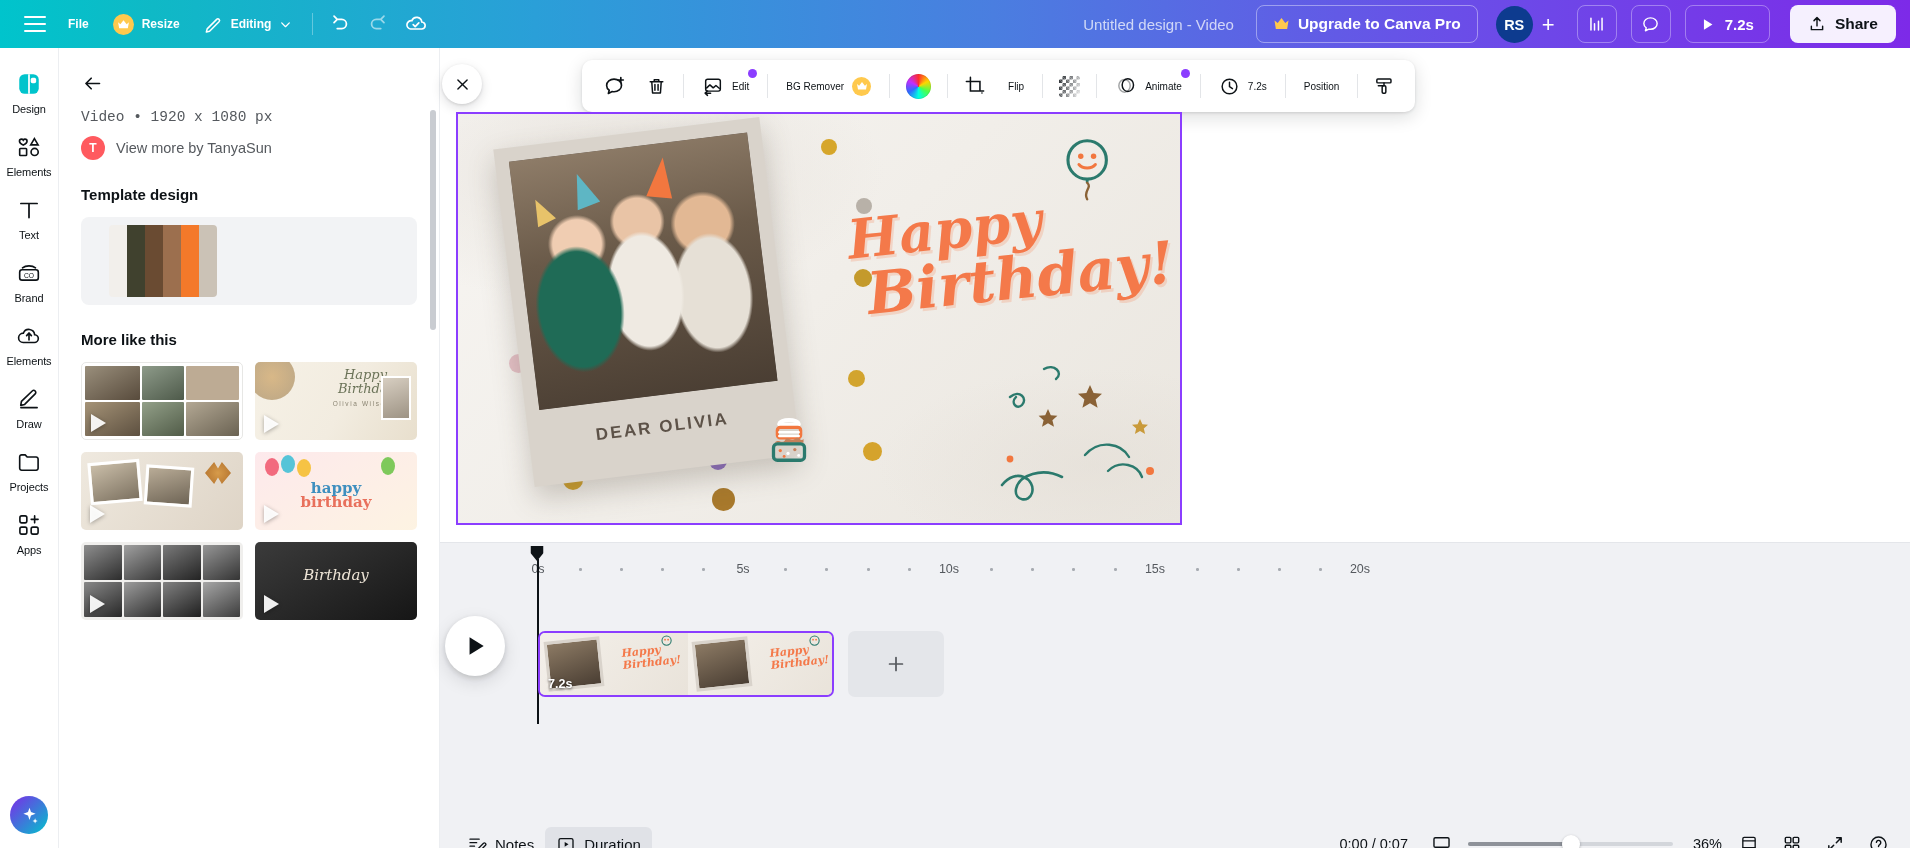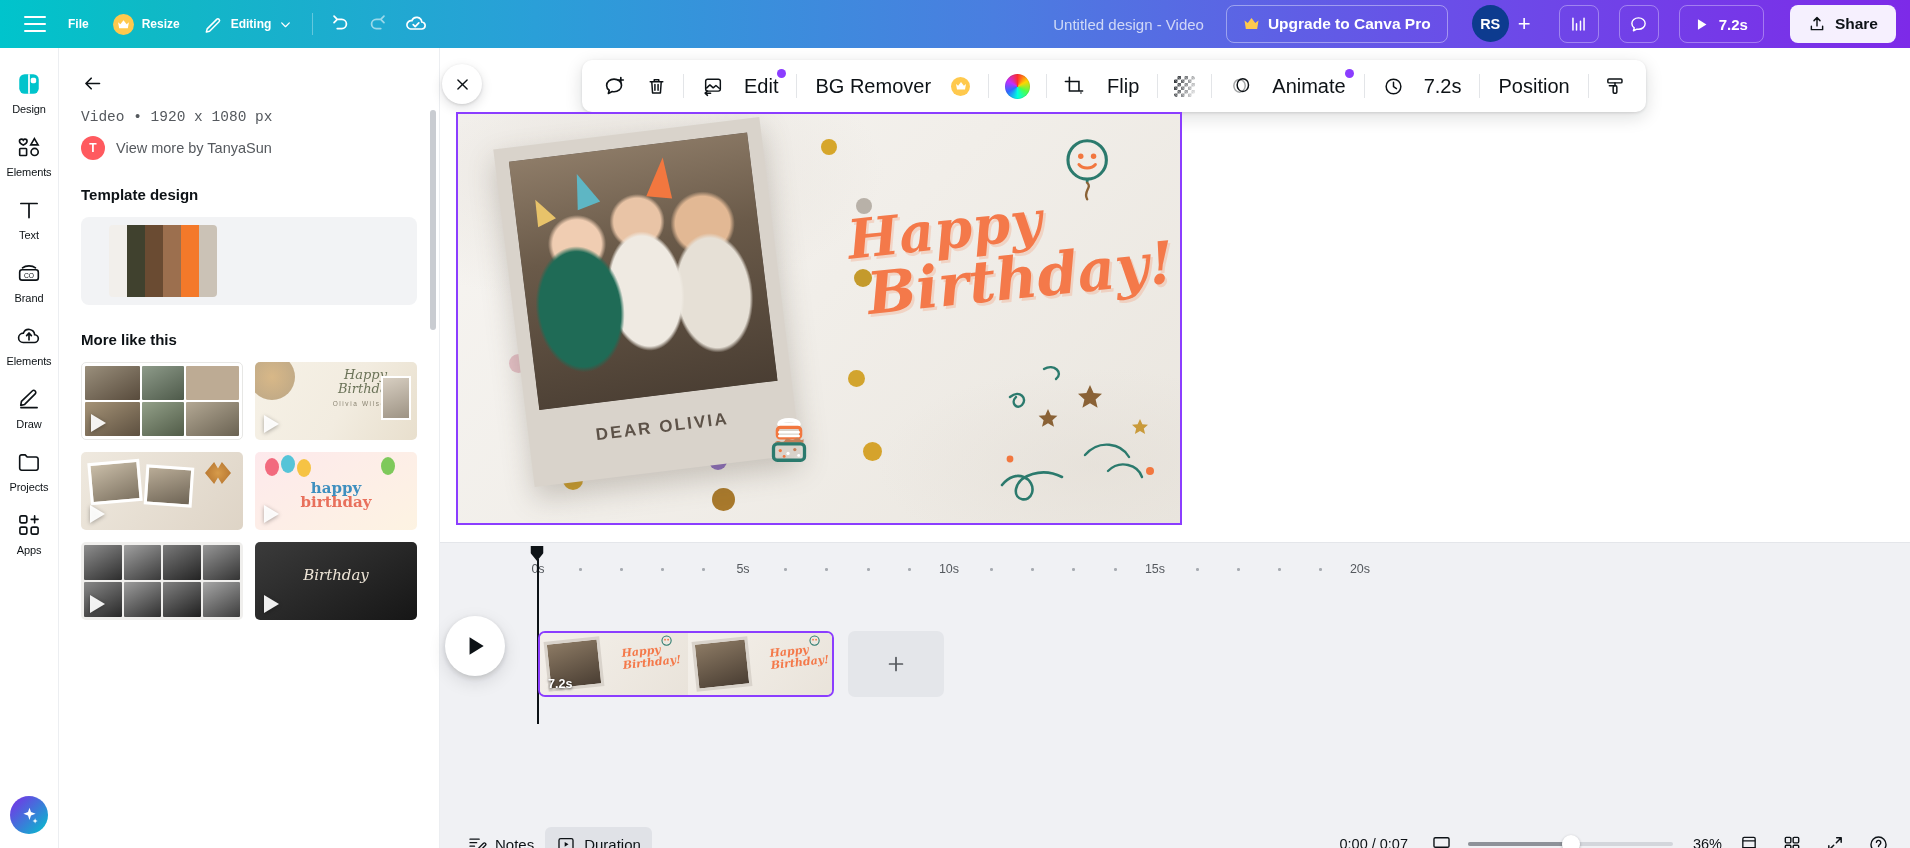--- a/index.html
+++ b/index.html
@@ -41,21 +41,21 @@
     display: flex; align-items: center; justify-content: center; cursor: pointer;
   }
   .icon-btn.dim svg { opacity: .55; }
 
   .tb-mid { margin-left: auto; display: flex; align-items: center; }
   .doc-title {
     font-size: 15px; color: rgba(255,255,255,.72); padding: 0 14px;
     height: 34px; display: flex; align-items: center; border-radius: 6px; cursor: text;
     white-space: nowrap;
   }
-  .tb-right { display: flex; align-items: flex-start; gap: 20px; padding-right: 14px; margin-left: 8px; }
+  .tb-right { display: flex; align-items: flex-end; gap: 14px; padding-right: 14px; margin-left: 8px; }
   .upgrade-btn {
     display: flex; align-items: center; gap: 8px; height: 38px; padding: 0 16px;
     border: 1px solid rgba(255,255,255,.4); border-radius: 8px;
     font-size: 15.5px; font-weight: 700; color: #fff; cursor: pointer; white-space: nowrap;
   }
   .avatar-group { display: flex; align-items: center; margin: 0 4px; }
   .avatar {
     width: 37px; height: 37px; border-radius: 50%;
     background: #0d3b8f; color: #fff; font-size: 14.5px; font-weight: 700;
     display: flex; align-items: center; justify-content: center; cursor: pointer;
@@ -168,22 +168,22 @@
   }
 
   
   .float-bar {
     position: absolute; left: 142px; top: 12px; height: 52px;
     background: #fff; border-radius: 10px;
     box-shadow: 0 1px 3px rgba(13,18,22,.12), 0 5px 18px rgba(13,18,22,.14);
     display: flex; align-items: center; padding: 0 12px; gap: 2px;
   }
   .fb-btn {
-    display: flex; align-items: center; gap: 20px; height: 38px; padding: 0 11px;
-    border-radius: 7px; cursor: pointer; font-size: 20px; color: #0d1216;
+    display: flex; align-items: center; gap: 8px; height: 38px; padding: 0 11px;
+    border-radius: 7px; cursor: pointer; font-size: 10px; color: #0d1216;
     position: relative; white-space: nowrap;
   }
   .fb-sep { width: 1px; height: 24px; background: #e3e5e8; margin: 0 5px; }
   .dot-new {
     position: absolute; top: 2px; right: 3px; width: 9px; height: 9px;
     border-radius: 50%; background: #8b3dff;
   }
   .color-wheel {
     width: 25px; height: 25px; border-radius: 50%;
     background: conic-gradient(from 0deg, #ff2d2d, #ffd400, #4cff4c, #00ffe0, #2d6bff, #c32dff, #ff2d2d);

